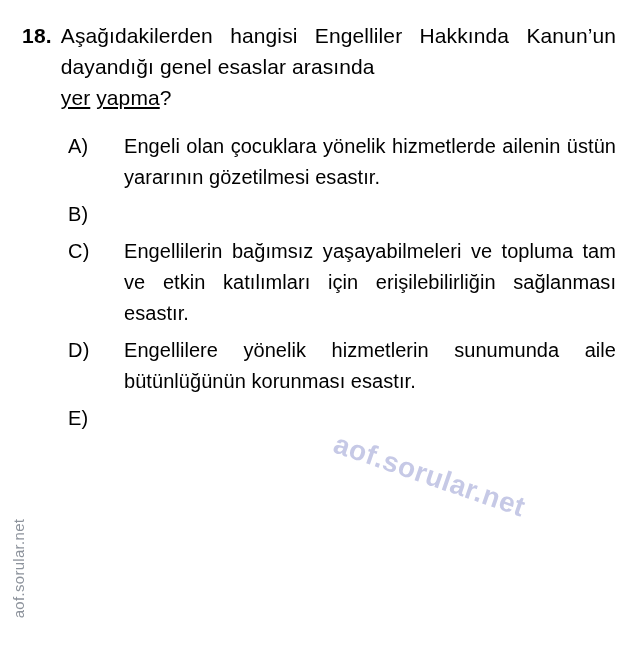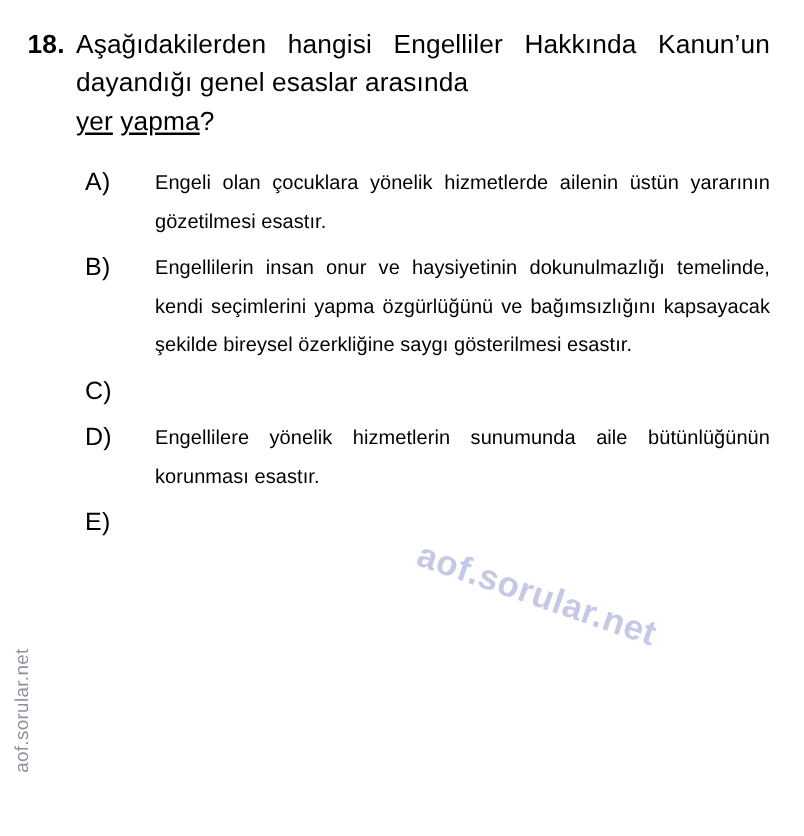--- a/index.html
+++ b/index.html
@@ -71,21 +71,21 @@
     margin-bottom: 6px;
   }
   .opt-label {
     font-size: 20px;
     line-height: 31px;
     flex: 0 0 56px;
     white-space: nowrap;
     letter-spacing: 0.2px;
   }
   .opt-text {
-    font-size: 16px;
+    font-size: 20px;
     line-height: 31px;
     flex: 1 1 auto;
     text-align: justify;
     text-justify: inter-word;
     hyphens: none;
     letter-spacing: 0.05px;
   }
 
   
   .wm-diagonal {
@@ -130,25 +130,25 @@
 
   <div class="options">
 
     <div class="option">
       <span class="opt-label">A)</span>
       <span class="opt-text">Engeli olan çocuklara yönelik hizmetlerde ailenin üstün yararının gözetilmesi esastır.</span>
     </div>
 
     <div class="option">
       <span class="opt-label">B)</span>
-      <span class="opt-text">Engellilerin insan onur ve haysiyetinin dokunulmazlığı temelinde, kendi seçimlerini yapma özgürlüğünü ve bağımsızlığını kapsayacak şekilde bireysel özerkliğine saygı gösterilmesi esastır.</span>
     </div>
 
     <div class="option">
       <span class="opt-label">C)</span>
+      <span class="opt-text">Engellilerin bağımsız yaşayabilmeleri ve topluma tam ve etkin katılımları için erişilebilirliğin sağlanması esastır.</span>
     </div>
 
     <div class="option">
       <span class="opt-label">D)</span>
       <span class="opt-text">Engellilere yönelik hizmetlerin sunumunda aile bütünlüğünün korunması esastır.</span>
     </div>
 
     <div class="option">
       <span class="opt-label">E)</span>
     </div>

